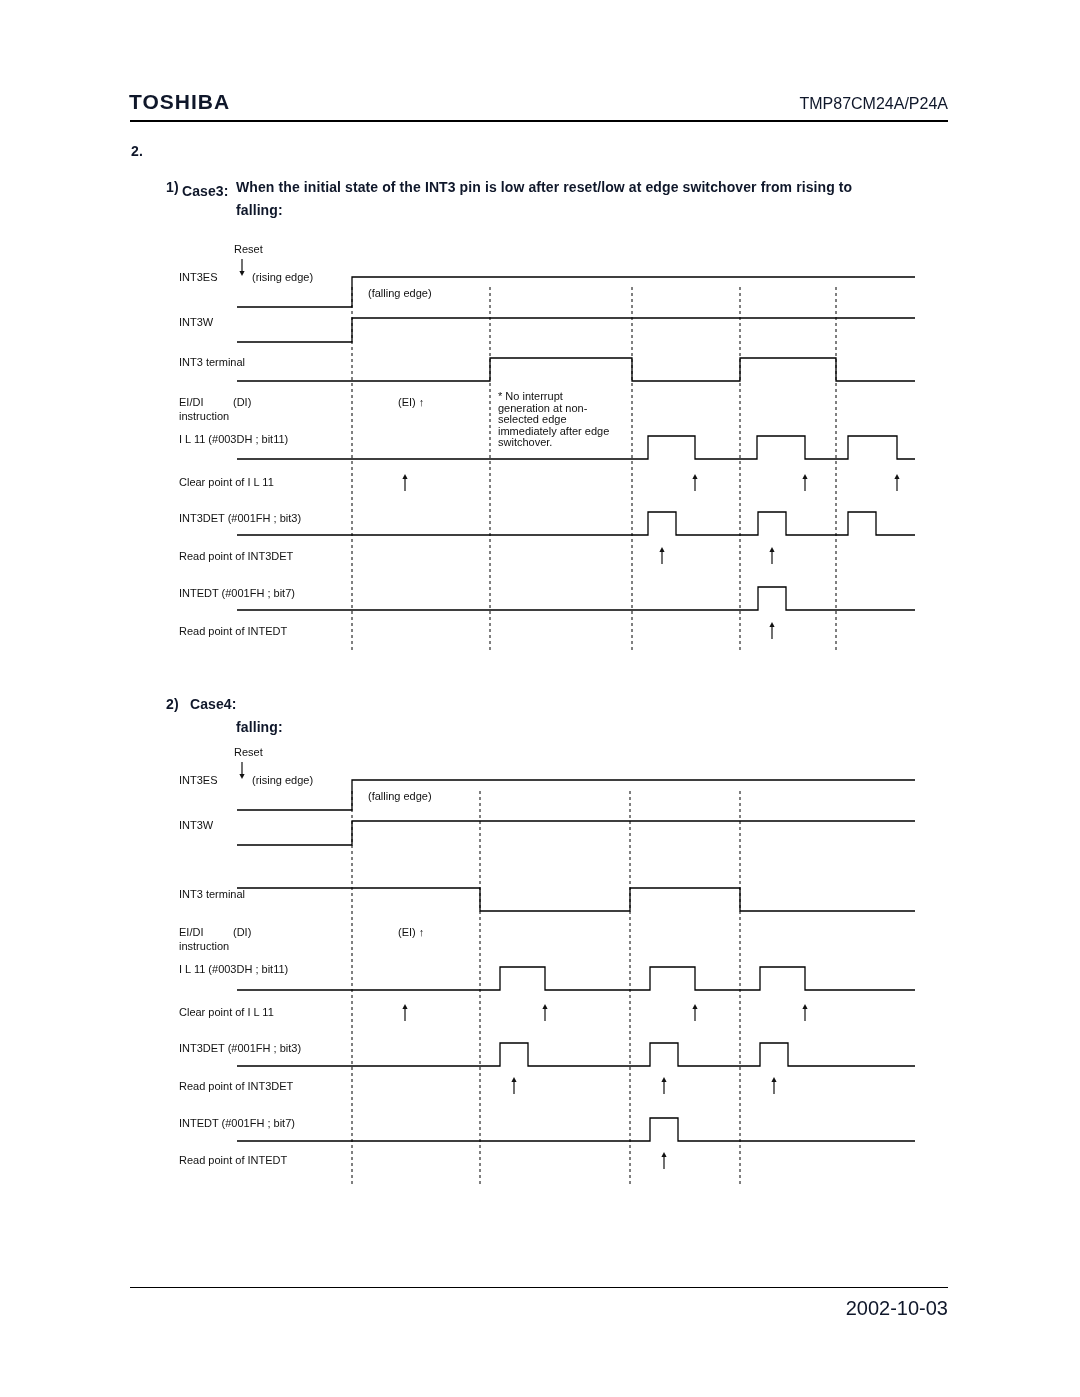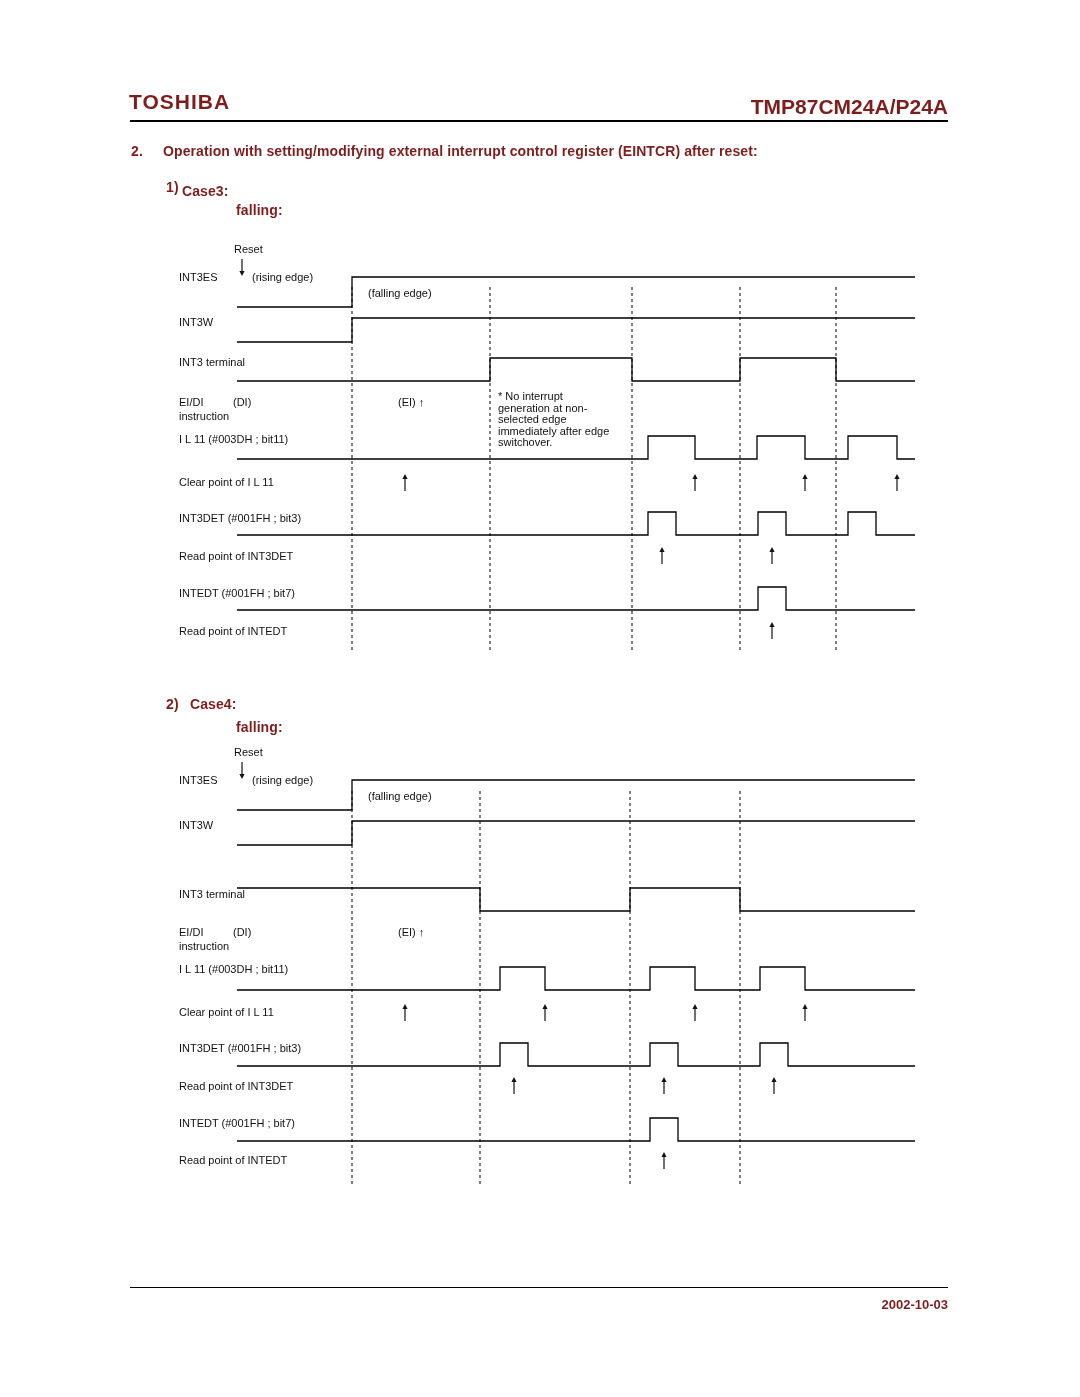--- a/index.html
+++ b/index.html
@@ -1,48 +1,48 @@
 <!DOCTYPE html>
 <html><head>
 <meta charset="utf-8">
 <style>
   html,body{margin:0;padding:0;background:#ffffff;}
   .page{position:relative;width:1080px;height:1397px;background:#ffffff;
-        font-family:"Liberation Sans","DejaVu Sans",sans-serif;color:#7f1d1d;overflow:hidden;}
+        font-family:"Liberation Sans","DejaVu Sans",sans-serif;color:#0f172a;overflow:hidden;}
   .abs{position:absolute;white-space:nowrap;}
   .brand{left:129px;top:90px;font-size:21px;font-weight:bold;letter-spacing:1px;}
-  .docid{top:95px;right:132px;font-size:21px;font-weight:bold;}
+  .docid{top:95px;right:132px;font-size:16px;font-weight:normal;}
   .rule{position:absolute;background:#000;}
   .rule-header{left:130px;top:120px;width:818px;height:2px;}
   .rule-footer{left:130px;top:1287px;width:818px;height:1px;}
   .bodytext{font-size:14px;font-weight:bold;letter-spacing:0.1px;}
   .footer-page{left:130px;top:1297px;width:818px;text-align:center;font-size:15px;font-weight:bold;white-space:nowrap;position:absolute;}
-  .footer-date{right:132px;top:1297px;font-size:13px;font-weight:bold;}
+  .footer-date{right:132px;top:1297px;font-size:20px;font-weight:normal;}
   .diagram-layer{position:absolute;left:0;top:0;width:1080px;height:1397px;}
   .diagram-layer text{font-family:"Liberation Sans","DejaVu Sans",sans-serif;}
   .wave{fill:none;stroke:#000;stroke-width:1.3px;stroke-linejoin:miter;}
   .dash{stroke:#000;stroke-width:1px;stroke-dasharray:3 3;}
   .lbl{font-size:11px;fill:#111;}
   .arrowline{stroke:#111;stroke-width:1.2px;}
   .arrowhead{fill:#111;stroke:none;}
 </style>
 </head>
 <body>
 
 <div class="page">
 
   <div class="abs brand">TOSHIBA</div>
   <div class="abs docid">TMP87CM24A/P24A</div>
   <div class="rule rule-header"></div>
 
   <div class="abs bodytext" style="left:131px;top:143px;">2.</div>
-  <div class="abs bodytext" style="left:163px;top:143px;">Operation with setting/modifying external interrupt control register (EINTCR) after reset:</div>
 
   <div class="abs bodytext" style="left:166px;top:179px;">1)</div>
   <div class="abs bodytext" style="left:182px;top:183px;">Case3:</div>
+  <div class="abs bodytext" style="left:236px;top:179px;">When the initial state of the INT3 pin is low after reset/low at edge switchover from rising to</div>
   <div class="abs bodytext" style="left:236px;top:202px;">falling:</div>
 
   <div class="abs bodytext" style="left:166px;top:696px;">2)</div>
   <div class="abs bodytext" style="left:182px;top:696px;margin-left:8px;">Case4:</div>
   <div class="abs bodytext" style="left:236px;top:719px;">falling:</div>
 
   <svg class="diagram-layer" viewBox="0 0 1080 1397" width="1080" height="1397">
     <g>
         <line x1="352" y1="287" x2="352" y2="651" class="dash"></line>
         <line x1="490" y1="287" x2="490" y2="651" class="dash"></line>

